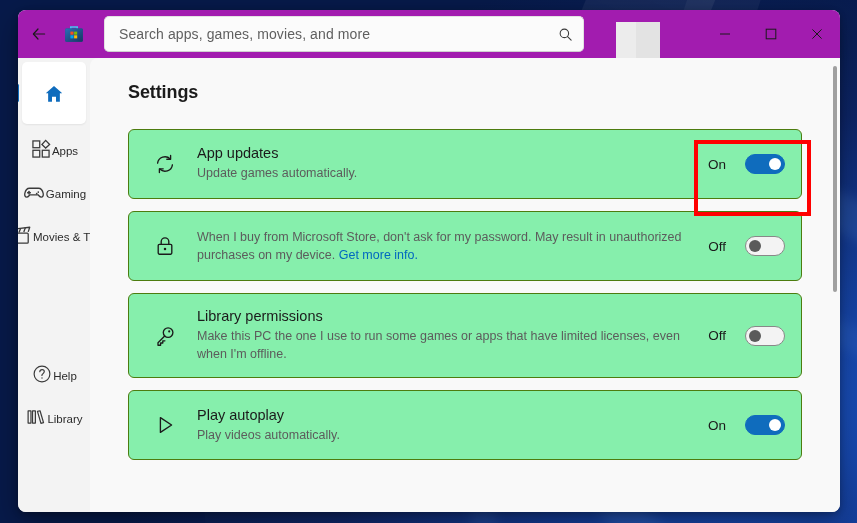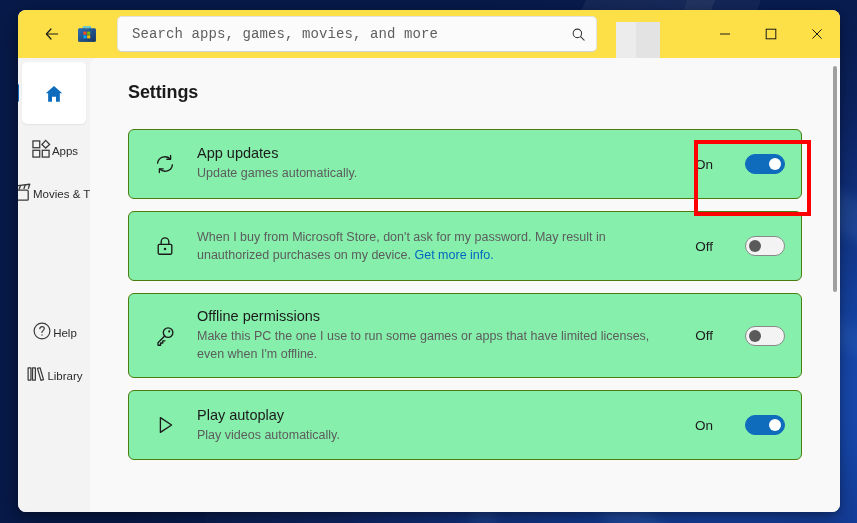--- a/index.html
+++ b/index.html
@@ -43,26 +43,25 @@
     box-shadow: 0 10px 30px rgba(0,0,0,0.35), 0 2px 6px rgba(0,0,0,0.25);
     overflow: hidden;
     display: flex;
     flex-direction: column;
   }
 
   
   #titlebar {
     height: 48px;
     min-height: 48px;
-    background: #fde047;
+    background: #a21caf;
     display: flex;
     align-items: center;
     position: relative;
-    padding-left: 17px;
-    font-family: Liberation Mono, monospace;
+    padding-left: 4px;
   }
   .tb-btn {
     width: 34px; height: 32px;
     display: flex; align-items: center; justify-content: center;
     border-radius: 4px;
     cursor: default;
   }
   #store-icon {
     width: 24px; height: 24px;
     margin-left: 6px;
@@ -183,21 +182,21 @@
     color: #1b1b1b;
     margin-bottom: 3px;
   }
   .card-desc {
     font-size: 12.5px;
     color: #5c5c5c;
     line-height: 1.45;
     max-width: 520px;
   }
   .card-desc a { color: #0067c0; text-decoration: none; }
-  .card-ctrl { display: flex; align-items: center; gap: 32px; }
+  .card-ctrl { display: flex; align-items: center; gap: 19px; }
   .tgl-label { font-size: 13.5px; color: #1b1b1b; }
 
   .toggle {
     width: 40px; height: 20px;
     border-radius: 10px;
     position: relative;
     cursor: default;
     flex: none;
   }
   .toggle.on { background: #0f6cbd; border: 1px solid #0f6cbd; }
@@ -324,20 +323,33 @@
           <svg width="22" height="22" viewBox="0 0 24 24" fill="none" stroke="#3b3b3b" stroke-width="1.4">
             <rect x="3.2" y="3.2" width="7.4" height="7.4"></rect>
             <rect x="3.2" y="13.4" width="7.4" height="7.4"></rect>
             <rect x="13.4" y="13.4" width="7.4" height="7.4"></rect>
             <path d="M17.1 2.6 L21.4 7.1 L17.1 11 L13 7.1 z"></path>
           </svg>
         </span>
         <span class="nav-lbl">Apps</span>
       </div>
 
+      <div class="nav-item">
+
+        <span class="nav-ico">
+          <svg width="24" height="24" viewBox="0 0 24 24" fill="none" stroke="#3b3b3b" stroke-width="1.35" stroke-linejoin="round">
+            <path d="M7.6 8.2 h8.8 c2.5 0 4.3 2.6 4.8 5.3 c0.4 2.3 -0.5 3.6 -1.9 3.6 c-1.4 0 -2.2 -1.3 -3.2 -2.3 h-8.2 c-1 1 -1.8 2.3 -3.2 2.3 c-1.4 0 -2.3 -1.3 -1.9 -3.6 C3.3 10.8 5.1 8.2 7.6 8.2 z"></path>
+            <line x1="7" y1="11.3" x2="7" y2="14.1" stroke-linecap="round"></line>
+            <line x1="5.6" y1="12.7" x2="8.4" y2="12.7" stroke-linecap="round"></line>
+            <circle cx="16.3" cy="12.1" r="0.85" fill="#3b3b3b" stroke="none"></circle>
+            <circle cx="14.7" cy="13.7" r="0.85" fill="#3b3b3b" stroke="none"></circle>
+          </svg>
+        </span>
+        <span class="nav-lbl">Gaming</span>
+      </div>
 
       <div class="nav-item">
 
         <span class="nav-ico">
           <svg width="23" height="23" viewBox="0 0 24 24" fill="none" stroke="#3b3b3b" stroke-width="1.35" stroke-linejoin="round">
             <rect x="3.4" y="9.6" width="15.6" height="10.4" rx="1"></rect>
             <path d="M3.4 9.6 L5.6 5.1 L20.6 3.4 L19 8.2"></path>
             <line x1="9.4" y1="8.9" x2="11" y2="4.6"></line>
             <line x1="14.4" y1="8.4" x2="16" y2="4"></line>
           </svg>
@@ -419,21 +431,21 @@
 
         <div class="card">
           <span class="card-ico">
             <svg width="24" height="24" viewBox="0 0 24 24" fill="none" stroke="#1b1b1b" stroke-width="1.35" stroke-linecap="round" stroke-linejoin="round">
               <circle cx="15.1" cy="8.6" r="4.8"></circle>
               <circle cx="16.2" cy="7.4" r="1.05" fill="#1b1b1b" stroke="none"></circle>
               <path d="M11.7 12 L5 18.7 v2.5 h2.6 v-2.2 h2.2 v-2.2 h2.1"></path>
             </svg>
           </span>
           <div class="card-text">
-            <div class="card-title">Offline permissions</div>
+            <div class="card-title">Library permissions</div>
             <div class="card-desc"><span>Make this PC the one I use to run some games or apps that have limited licenses, even when I'm offline.</span></div>
           </div>
           <div class="card-ctrl">
             <span class="tgl-label">Off</span>
             <span class="toggle off">
                 <span class="knob"></span>
               </span>
           </div>
         </div>
 

